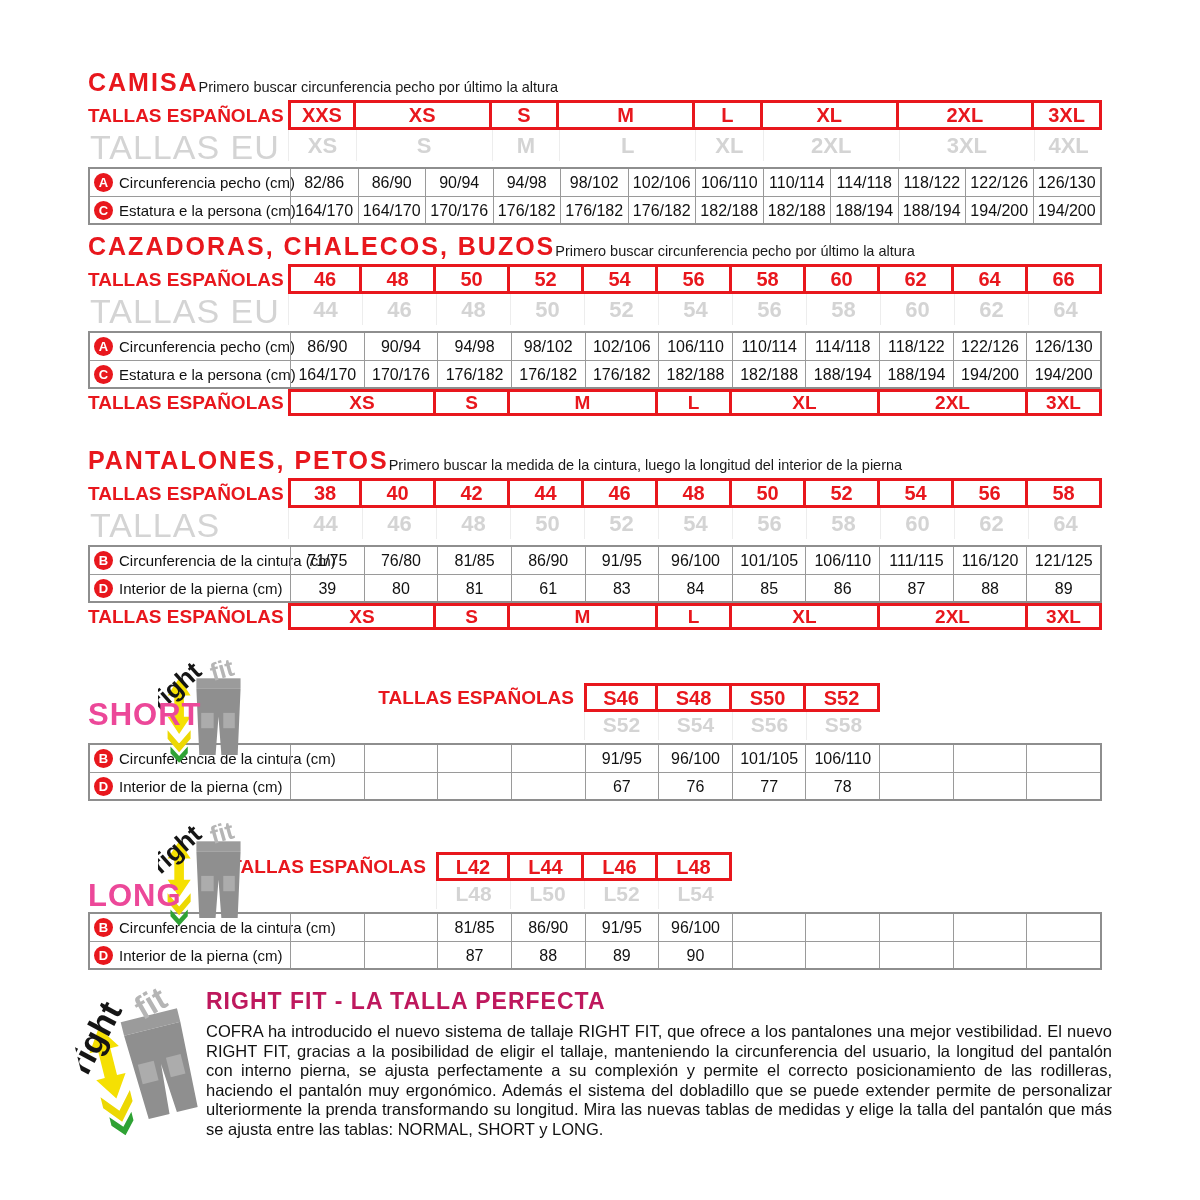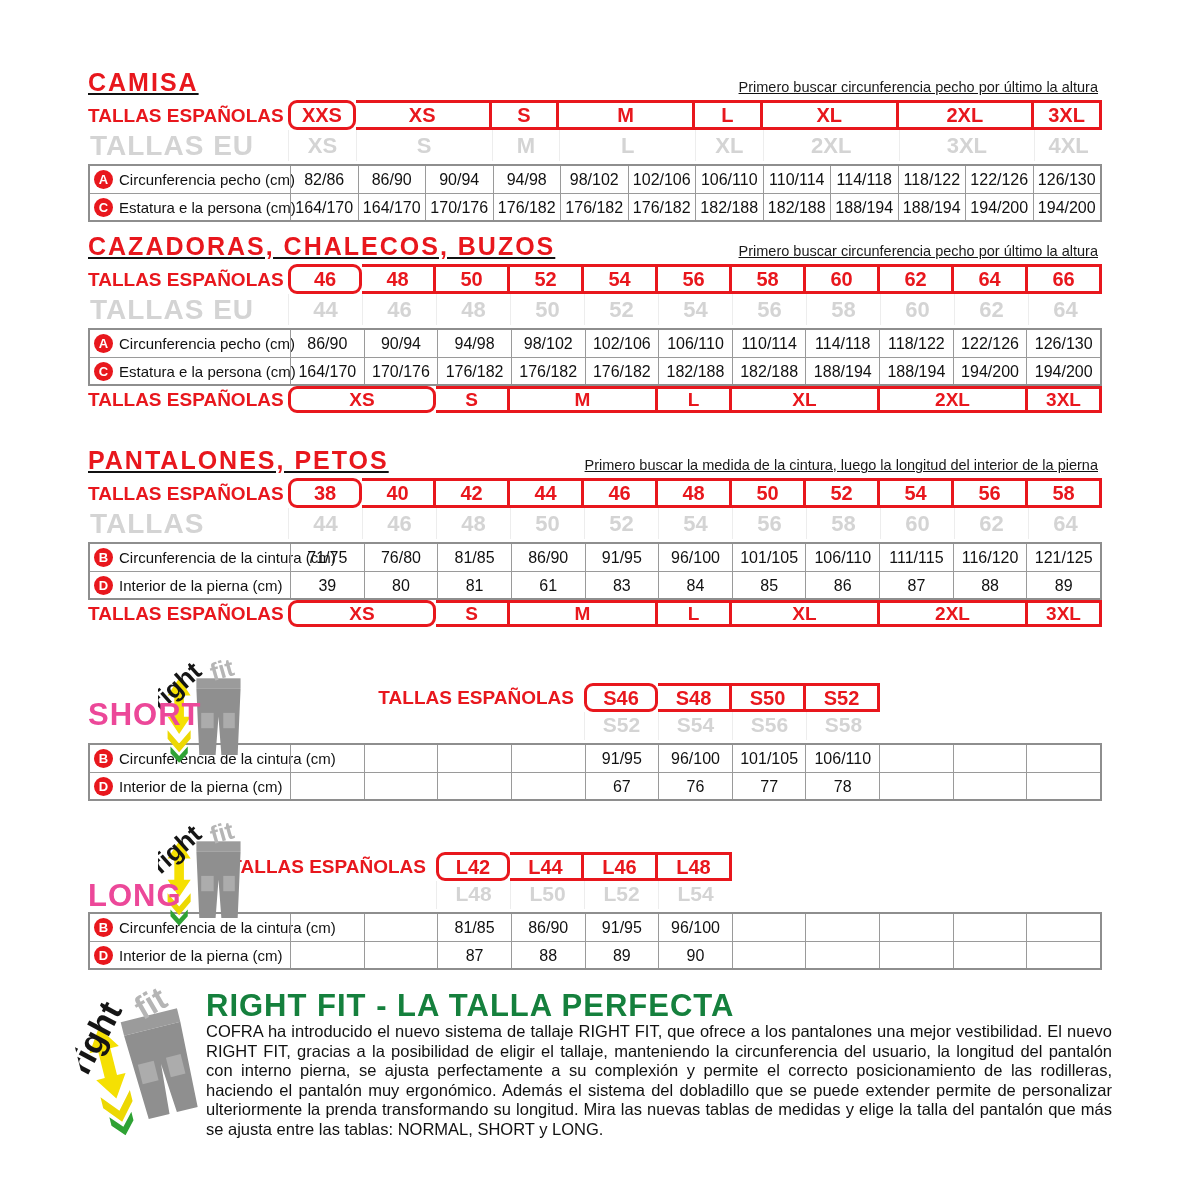--- a/index.html
+++ b/index.html
@@ -4,49 +4,49 @@
 <style>
   :root{
     --red:#e8171d; --lgray:#d4d4d4; --bdr:#9a9a9a; --bdr2:#a8a8a8;
     --yellow:#f5e003; --green:#2fa234; --pants:#8f8f8f;
   }
   *{box-sizing:border-box;}
   html,body{margin:0;padding:0;}
   body{width:1200px;height:1200px;background:#fff;position:relative;
        font-family:"Liberation Sans",sans-serif;color:#111;overflow:hidden;}
   .sec{position:absolute;left:88px;width:1014px;}
-  .titlebar{display:flex;justify-content:space-between;align-items:flex-end;margin-bottom:5px;text-decoration:underline;}
+  .titlebar{display:flex;align-items:flex-end;margin-bottom:5px;}
   .tbl-title{color:var(--red);font-weight:bold;font-size:25px;letter-spacing:2px;line-height:1;}
   .tbl-note{font-size:14.5px;color:#1a1a1a;padding-right:4px;}
   .grid12{display:grid;grid-template-columns:200px repeat(12,1fr);}
   .grid11{display:grid;grid-template-columns:200px repeat(11,1fr);}
   .es-label{color:var(--red);font-weight:bold;font-size:19px;text-align:right;
             padding-right:10px;align-self:center;white-space:nowrap;line-height:1;}
   .redbox{border:3px solid var(--red);border-left:none;color:var(--red);font-weight:bold;
           font-size:20px;text-align:center;height:30px;line-height:25px;background:#fff;}
-  .redbox.first{border-left:3px solid var(--red);border-radius:9px;}
+  .redbox.first{border-left:3px solid var(--red);}
   .row-bottom .redbox{height:27px;line-height:22px;font-size:19px;}
   .row-sl .redbox{height:29px;line-height:24px;}
-  .eu-label{color:var(--lgray);font-weight:bold;font-size:28px;letter-spacing:1px;
+  .eu-label{color:var(--lgray);font-weight:normal;font-size:34px;letter-spacing:1px;
             padding-left:2px;white-space:nowrap;align-self:center;line-height:1;}
   .eu-cell{color:var(--lgray);font-weight:bold;font-size:22px;text-align:center;
            height:31px;line-height:31px;border-left:1px solid #ededed;}
   .sgray .eu-cell{height:28px;line-height:26px;font-size:21px;}
   .databand{border:2px solid #8e8e8e;margin-top:3px;background:#fff;}
   .dlabel{display:flex;align-items:center;gap:6px;padding-left:4px;height:27px;font-size:15px;}
   .dlabel-text{white-space:nowrap;}
   .badge{flex:0 0 19px;width:19px;height:19px;border-radius:50%;background:var(--red);
          color:#fff;font-weight:bold;font-size:13px;display:flex;align-items:center;
          justify-content:center;line-height:1;}
   .dcell{height:27px;line-height:27px;text-align:center;font-size:16px;}
   .bl{border-left:1px solid var(--bdr);}
   .bt{border-top:1px solid var(--bdr);}
   .group-label{position:absolute;left:0;font-size:31px;font-weight:bold;letter-spacing:1px;line-height:1;color:#ec4899;}
   .logo{position:absolute;}
-  .rf-head{position:absolute;left:118px;top:0;font-size:31px;font-weight:bold;letter-spacing:1px;color:#15803d;}
+  .rf-head{position:absolute;left:118px;top:0;font-size:23px;font-weight:bold;letter-spacing:1px;color:#be185d;}
   .rf-par{position:absolute;left:118px;top:34px;width:906px;font-size:16.5px;line-height:19.5px;
           text-align:justify;color:#111;}
 </style>
 </head>
 <body>
 
 <div class="sec" style="top:70px">
   <div class="titlebar">
     <div class="tbl-title">CAMISA</div>
     <div class="tbl-note">Primero buscar circunferencia pecho por último la altura</div>

